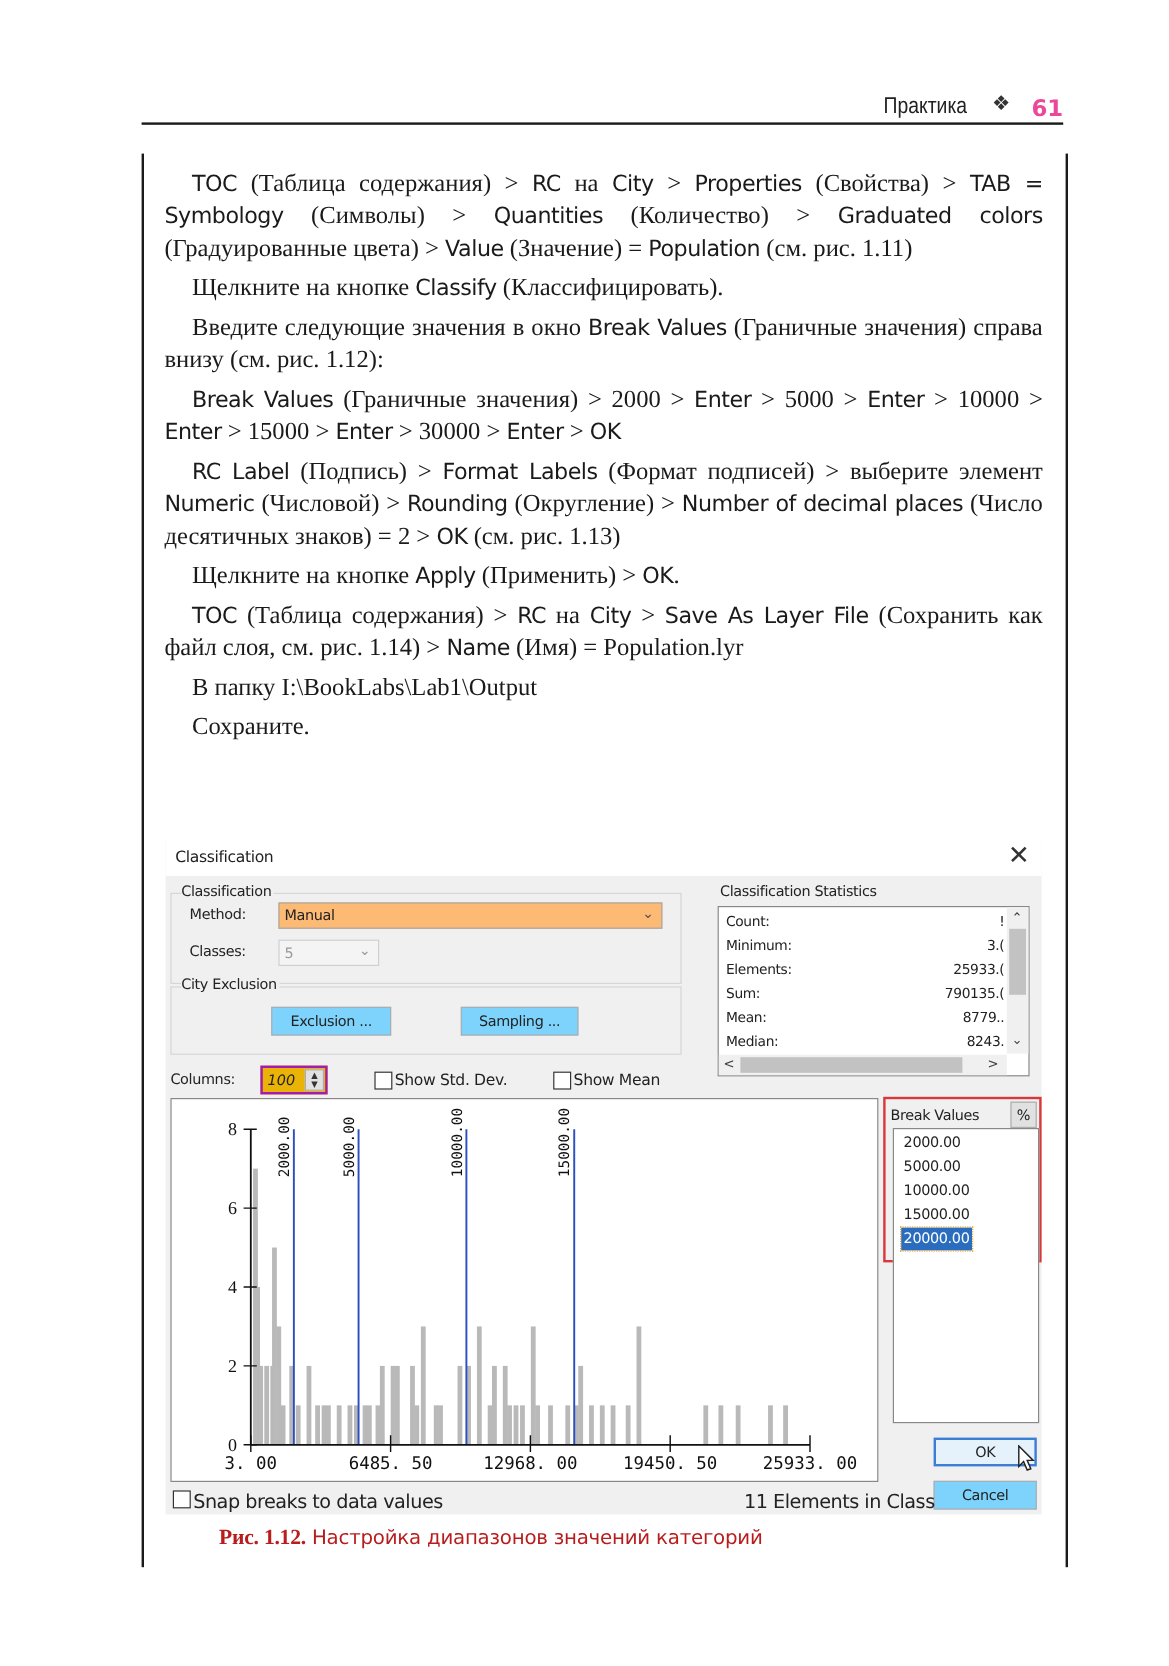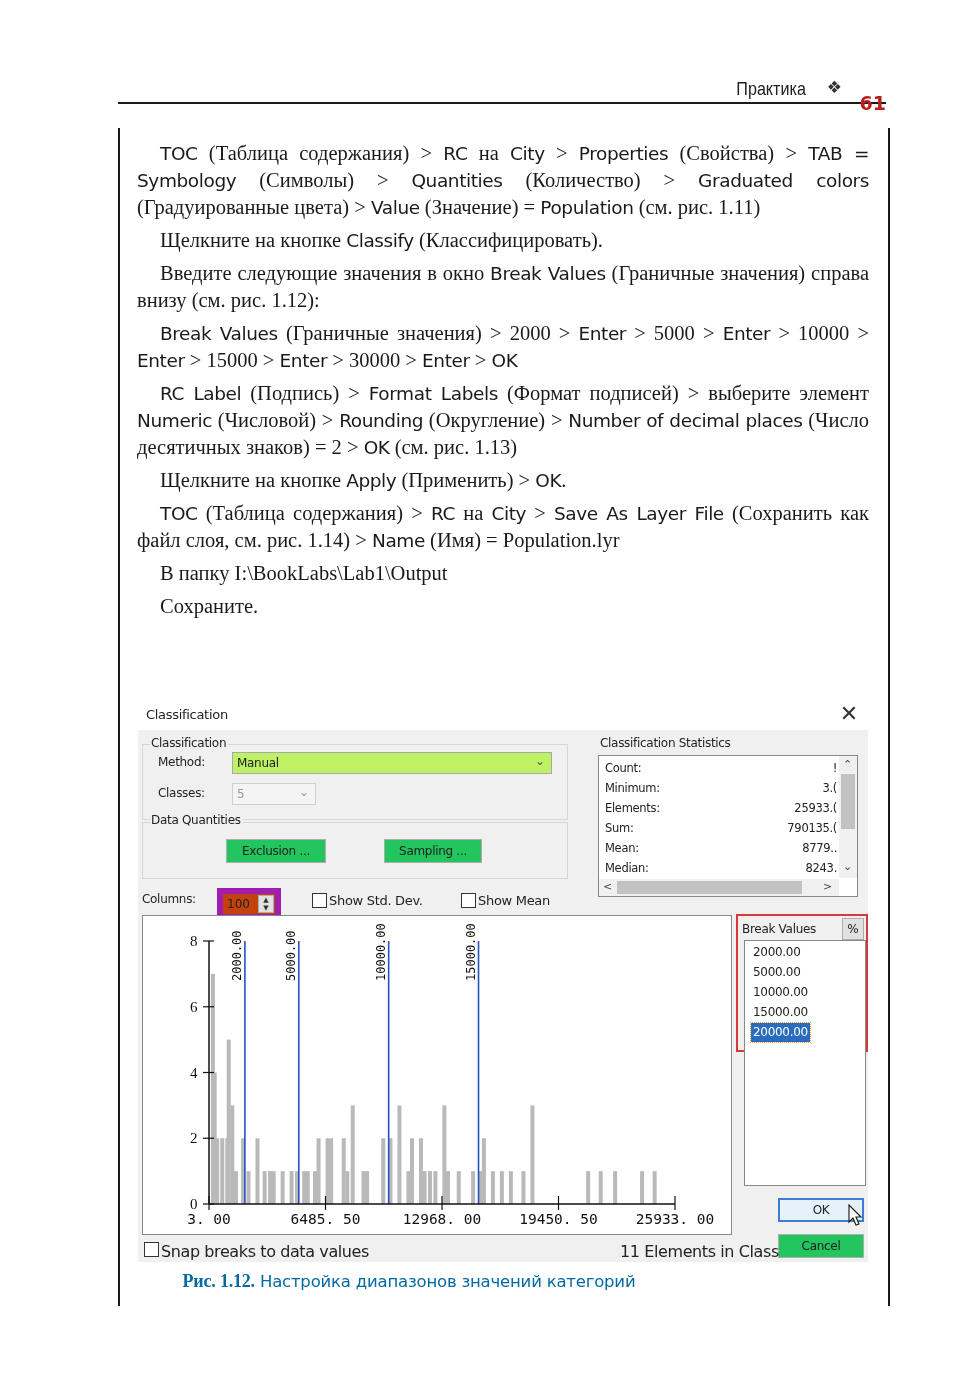--- a/index.html
+++ b/index.html
@@ -5,21 +5,21 @@
   html, body { margin: 0; padding: 0; background: #ffffff; }
   body { width: 974px; height: 1388px; position: relative; overflow: hidden;
          font-family: "DejaVu Serif", serif; color: #1a1a1a; }
 
   
   .running-header { position: absolute; top: 76px; left: 118px; width: 768px; height: 26px;
                     border-bottom: 2px solid #1a1a1a; }
   .rh-section { position: absolute; right: 80px; top: 2px; font-family: "Liberation Sans", sans-serif;
                 font-size: 19px; color: #222; transform: scaleX(0.85); transform-origin: right; }
   .rh-ornament { position: absolute; right: 44px; top: 1px; font-size: 17px; color: #333; font-family: "DejaVu Sans", sans-serif; }
-  .rh-page { position: absolute; right: 0; top: 16px; font-family: "DejaVu Sans", sans-serif; font-weight: bold; font-size: 19px; color: #b91c1c; }
+  .rh-page { position: absolute; right: 0; top: 4px; font-family: "DejaVu Sans", sans-serif; font-weight: bold; font-size: 19px; color: #ec4899; }
 
   
   .frame { position: absolute; left: 118px; top: 128px; width: 768px; height: 1178px;
            border-left: 2px solid #1a1a1a; border-right: 2px solid #1a1a1a; }
 
   .body-text { position: absolute; left: 137px; top: 140px; width: 732px;
                font-family: "Liberation Serif", serif; font-size: 20.5px; line-height: 27px;
                color: #1a1a1a; text-align: justify; }
   .body-text p { margin: 0 0 6px 0; text-indent: 23px; }
   .ui { font-family: "DejaVu Sans", sans-serif; font-size: 18.5px; letter-spacing: -0.4px; }
@@ -29,42 +29,42 @@
             background: #f0f0f0; font-family: "DejaVu Sans", sans-serif; font-size: 12px; color: #222; }
   .dlg-titlebar { position: absolute; left: 0; top: 0; width: 730px; height: 30px; background: #ffffff; }
   .dlg-title { position: absolute; left: 8px; top: 7px; font-size: 13px; letter-spacing: -0.3px; }
   .dlg-close { position: absolute; right: 6px; top: 1px; width: 26px; height: 26px; text-align: center;
                font-size: 22px; line-height: 26px; color: #333; cursor: pointer; }
 
   .group { position: absolute; border: 1px solid #d6d6d6; }
   .group-label { position: absolute; background: #f0f0f0; font-size: 12px; padding-right: 2px; letter-spacing: -0.3px; }
 
   .field-label { position: absolute; font-size: 12px; letter-spacing: -0.3px; }
-  .combo { position: absolute; border: 1px solid #a8a8a8; background: #bef264; height: 20px; }
+  .combo { position: absolute; border: 1px solid #a8a8a8; background: #fdba74; height: 20px; }
   .combo-value { position: absolute; left: 4px; top: 3px; font-size: 12px; letter-spacing: -0.3px; }
   .combo-arrow { position: absolute; right: 6px; top: 1px; font-size: 12px; color: #555; }
   .combo.disabled { background: #f4f4f4; border-color: #cfcfcf; }
   .combo.disabled .combo-value, .combo.disabled .combo-arrow { color: #999; }
 
-  .btn { position: absolute; background: #22c55e; border: 1px solid #adadad; text-align: center;
+  .btn { position: absolute; background: #7dd3fc; border: 1px solid #adadad; text-align: center;
          font-size: 12px; letter-spacing: -0.3px; cursor: pointer; }
   .btn.default { border: 2px solid #3b7ed4; background: #e5f1fb; }
 
   .stats-box { position: absolute; left: 460px; top: 55px; width: 258px; height: 140px;
                background: #fff; border: 1px solid #888; }
   .stats-row { position: absolute; left: 6px; width: 232px; height: 20px; font-size: 11.5px; letter-spacing: -0.3px; }
   .stats-key { position: absolute; left: 0; }
   .stats-val { position: absolute; right: 0; }
   .vscroll { position: absolute; right: 0; top: 0; width: 18px; height: 122px; background: #f0f0f0; }
   .vscroll .thumb { position: absolute; left: 2px; top: 18px; width: 14px; height: 55px; background: #c2c2c2; }
   .hscroll { position: absolute; left: 0; bottom: 0; width: 240px; height: 17px; background: #f0f0f0; }
   .hscroll .thumb { position: absolute; left: 18px; top: 2px; width: 185px; height: 13px; background: #c2c2c2; }
   .arrow { position: absolute; font-size: 11px; color: #444; }
 
-  .spin { position: absolute; left: 79px; top: 188px; width: 52px; height: 20px; background: #c2410c; border: 6px solid #a21caf; }
+  .spin { position: absolute; left: 79px; top: 188px; width: 52px; height: 20px; background: #eab308; border: 2px solid #a21caf; font-style: italic; }
   .spin-val { position: absolute; left: 4px; top: 3px; font-size: 12px; }
   .spin-btn { position: absolute; right: 1px; top: 1px; width: 14px; height: 16px; border: 1px solid #adadad; background: #e1e1e1;
               font-size: 7px; line-height: 8px; text-align: center; color: #333; }
 
   .checkbox { position: absolute; width: 13px; height: 13px; border: 1px solid #333; background: #fff; }
   .check-label { position: absolute; font-size: 13px; letter-spacing: -0.3px; }
 
   .histogram { position: absolute; left: 4px; top: 215px; width: 588px; height: 318px; background: #fff; border: 1px solid #888; }
   .hist-svg { position: absolute; left: 0; top: 0; }
 
@@ -75,21 +75,21 @@
              font-size: 12px; text-align: center; line-height: 20px; cursor: pointer; }
   .break-list { position: absolute; left: 606px; top: 240px; width: 120px; height: 244px; background: #fff; border: 1px solid #888; }
   .break-item { position: absolute; left: 6px; height: 19px; font-size: 12px; line-height: 19px; padding: 0 2px; letter-spacing: -0.3px; cursor: pointer; }
   .break-item.selected { background: #2a6dbf; color: #fff; outline: 1px dotted #e5a02d; }
 
   .status-text { position: absolute; font-size: 16px; letter-spacing: -0.4px; }
 
   .cursor-icon { position: absolute; left: 710px; top: 504px; }
 
   .caption { position: absolute; top: 1271px; left: 0; width: 818px; text-align: center;
-             font-family: "DejaVu Sans", sans-serif; font-size: 16.5px; color: #0369a1; letter-spacing: -0.2px; }
+             font-family: "DejaVu Sans", sans-serif; font-size: 16.5px; color: #b91c1c; letter-spacing: -0.2px; }
   .caption-num { font-family: "Liberation Serif", serif; font-weight: bold; font-size: 18px; }
 </style>
 </head>
 <body>
 
 <div class="running-header">
   <span class="rh-section">Практика</span>
   <span class="rh-ornament">❖</span>
   <span class="rh-page">61</span>
 </div>
@@ -121,21 +121,21 @@
     <span class="combo-value">Manual</span>
     <span class="combo-arrow">⌄</span>
   </div>
   <span class="field-label" style="left:20px; top:86px;">Classes:</span>
   <div class="combo disabled" style="left:94px; top:83px; width:82px;">
     <span class="combo-value">5</span>
     <span class="combo-arrow">⌄</span>
   </div>
 
   <div class="group" style="left:4px; top:122px; width:424px; height:55px;"></div>
-  <span class="group-label" style="left:13px; top:113px;">Data Quantities</span>
+  <span class="group-label" style="left:13px; top:113px;">City Exclusion</span>
   <div class="btn" style="left:88px; top:139px; width:98px; height:22px; line-height:22px;">Exclusion ...</div>
   <div class="btn" style="left:246px; top:139px; width:96px; height:22px; line-height:22px;text-align:center;">Sampling ...</div>
 
   <span class="group-label" style="left:462px; top:36px;">Classification Statistics</span>
   <div class="stats-box">
     <div class="stats-row" style="top:5px;">
       <span class="stats-key">Count:</span>
       <span class="stats-val">!</span>
     </div>
     <div class="stats-row" style="top:25px;">

